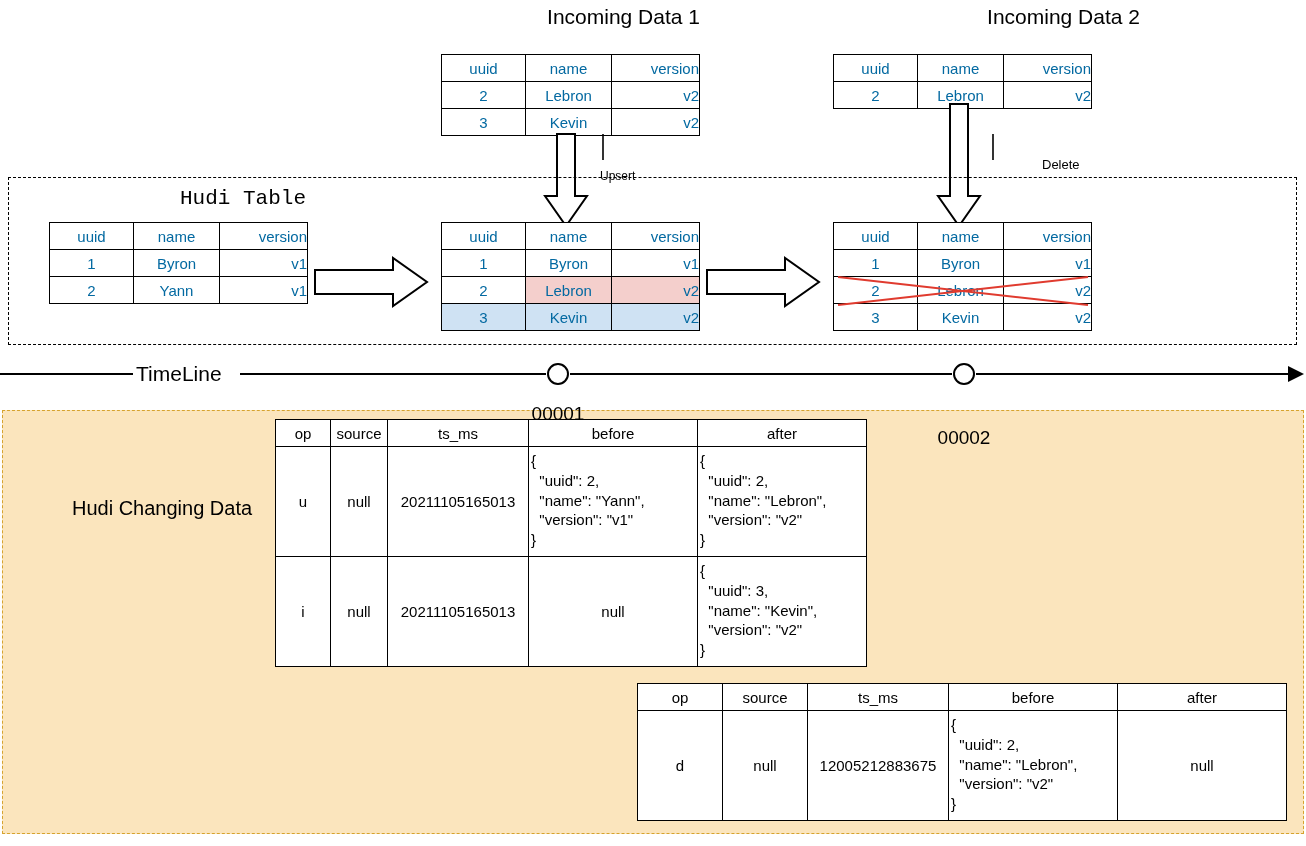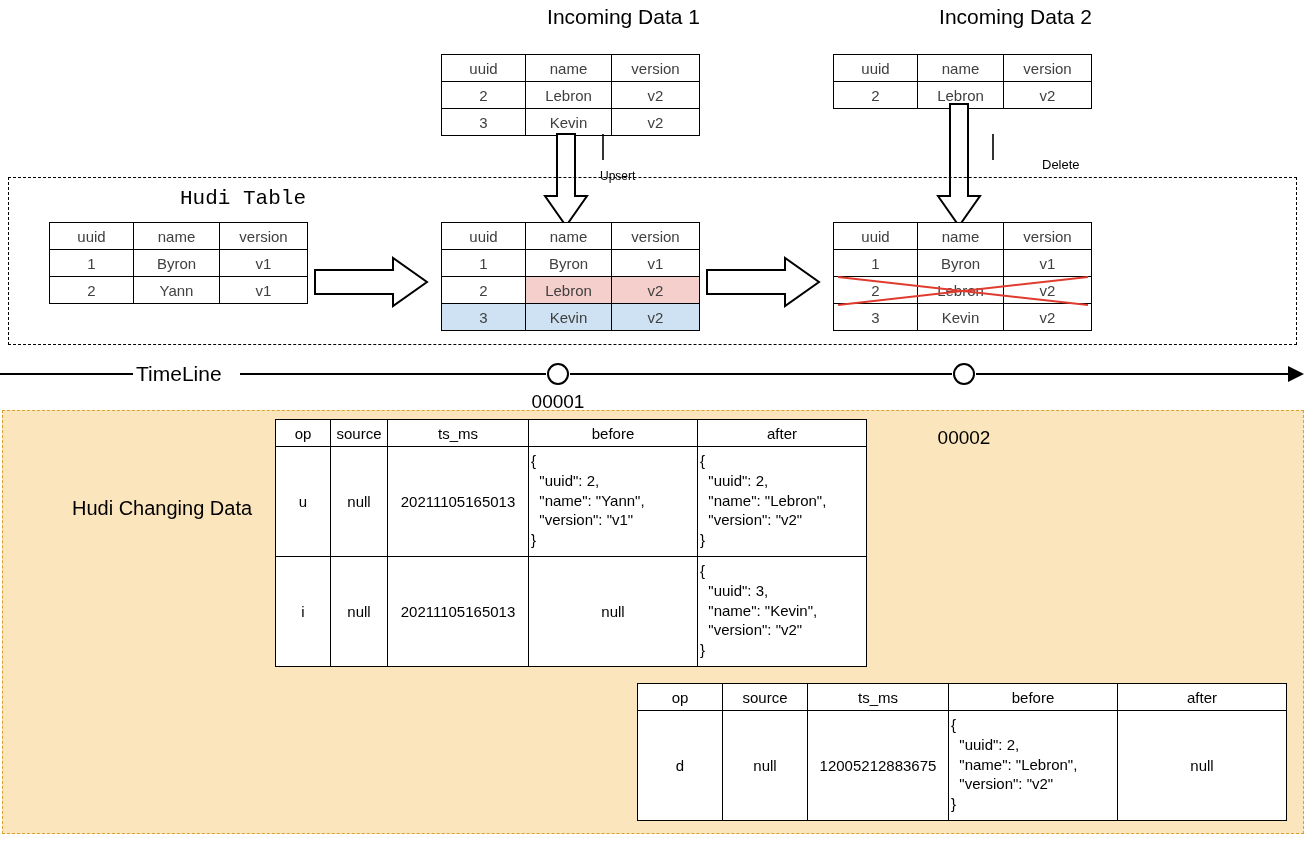--- a/index.html
+++ b/index.html
@@ -32,26 +32,26 @@
     background: #ffffff;
     table-layout: fixed;
   }
   table.dt td {
     border: 1px solid #000;
     font-size: 15px;
     text-align: center;
     height: 26px;
     line-height: 1;
     padding: 0;
-    color: #404040;
+    color: #0369a1;
     background: #ffffff;
   }
   table.dt td.c-uuid { width: 83px; }
   table.dt td.c-name { width: 85px; }
-  table.dt td.c-version { width: 87px; }
+  table.dt td.c-version { width: 87px; text-align: right; }
 
   td.hl-red { background: #f4cfcc !important; border-color:#000 !important; }
   td.hl-blue { background: #cfe2f3 !important; }
 
   
   .dashed-box {
     border: 1px dashed #000;
     box-sizing: border-box;
   }
 
@@ -110,21 +110,21 @@
 </style>
 </head>
 <body>
 
 <div class="abs beige-box" style="left:2px; top:410px; width:1302px; height:424px;"></div>
 
 <div class="abs label-plain" style="left:46px; top:498px; width:232px; text-align:center; font-size:20px;">Hudi Changing Data</div>
 
 <div class="abs section-title" style="left:440px; top:6px; width:260px;">Incoming Data 1</div>
 
-<div class="abs section-title" style="left:832px; top:6px; width:260px;">Incoming Data 2</div>
+<div class="abs section-title" style="left:880px; top:6px; width:260px;">Incoming Data 2</div>
 
 <div class="abs" style="left:441px; top:54px;">
   <table class="dt">
     <tbody>
         <tr>
       <td class="c-uuid">uuid</td>
       <td class="c-name">name</td>
       <td class="c-version">version</td>
     </tr>
     <tr>
@@ -270,21 +270,21 @@
 <svg class="abs" style="left:0px; top:360px; width:1306px; height:28px;" viewBox="0 0 1306 28">
   <line x1="0" y1="14" x2="133" y2="14" stroke="#000000" stroke-width="2"></line>
   <line x1="240" y1="14" x2="546" y2="14" stroke="#000000" stroke-width="2"></line>
   <line x1="570" y1="14" x2="952" y2="14" stroke="#000000" stroke-width="2"></line>
   <line x1="976" y1="14" x2="1288" y2="14" stroke="#000000" stroke-width="2"></line>
   <path d="M1288,6 L1304,14 L1288,22 Z" fill="#000000"></path>
   <circle cx="558" cy="14" r="10" fill="#ffffff" stroke="#000000" stroke-width="2"></circle>
   <circle cx="964" cy="14" r="10" fill="#ffffff" stroke="#000000" stroke-width="2"></circle>
 </svg>
 <div class="abs label-plain" style="left:136px; top:363px; font-size:21px;">TimeLine</div>
-<div class="abs tl-tick-label" style="left:488px; top:392px; width:140px;">00001</div>
+<div class="abs tl-tick-label" style="left:488px; top:404px; width:140px;">00001</div>
 <div class="abs tl-tick-label" style="left:894px; top:384px; width:140px;margin-top:44px;">00002</div>
 
 <div class="abs" style="left:275px; top:419px;">
   <table class="cdc">
     <colgroup>
       <col style="width:55px">
         <col style="width:57px">
         <col style="width:141px">
       <col style="width:169px">
         <col style="width:169px">

